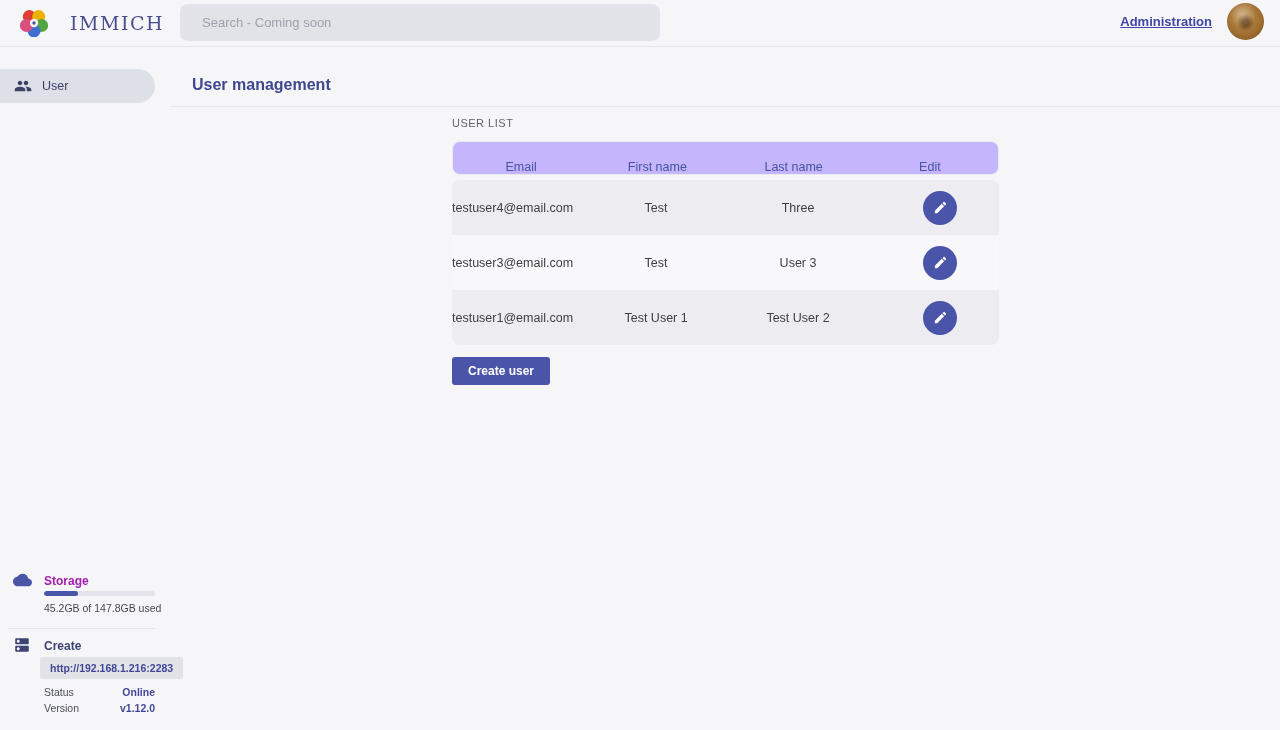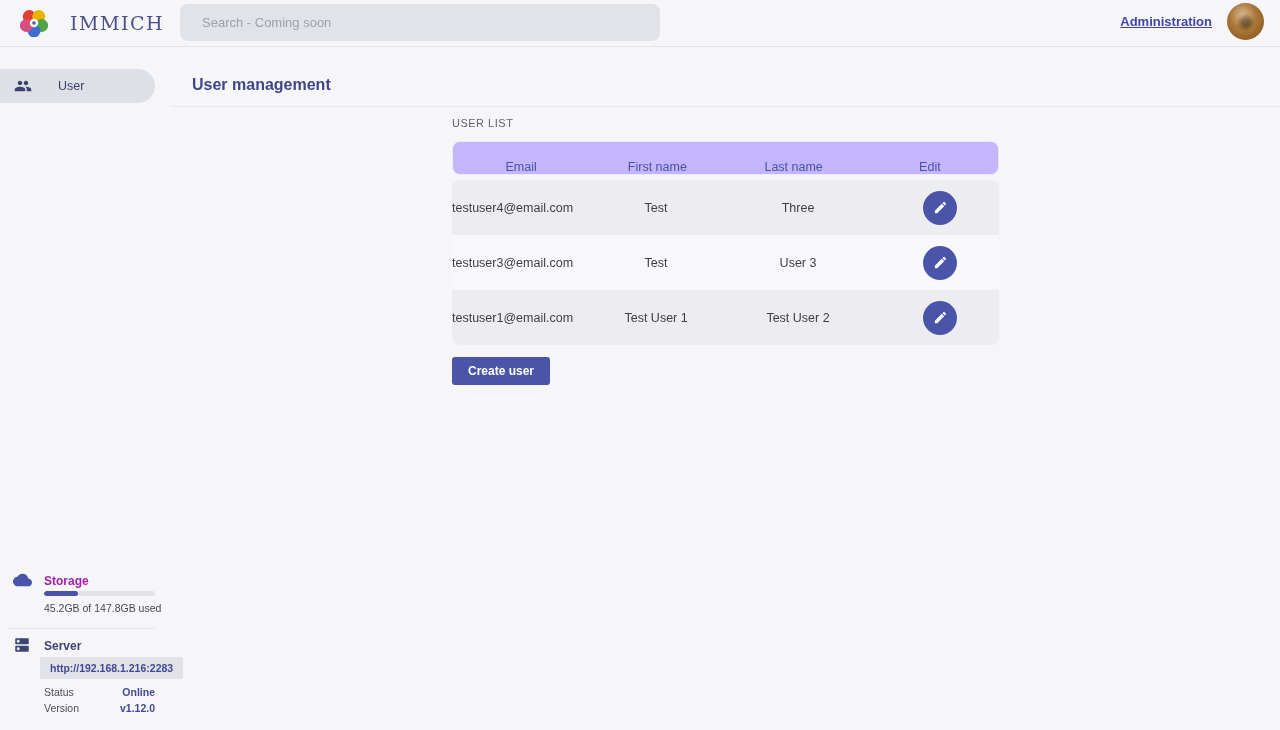--- a/index.html
+++ b/index.html
@@ -45,21 +45,21 @@
       radial-gradient(circle at 45% 40%, #c59552, #9c6b2e 60%, #7a4e1d);
   }
 
   
   .sidebar-item {
     position: absolute; left: 0; top: 69px; width: 155px; height: 34px;
     background: #dee0e8; border-radius: 0 17px 17px 0;
     display: flex; align-items: center; cursor: pointer;
   }
   .sidebar-item .icon { margin-left: 14px; display: flex; }
-  .sidebar-item .label { margin-left: 26px; font-size: 12.5px; font-weight: 500; color: #393e65; text-align: right; }
+  .sidebar-item .label { margin-left: 10px; font-size: 12.5px; font-weight: 500; color: #393e65; text-align: right; }
 
   .storage-block { position: absolute; left: 0; top: 570px; width: 170px; }
   .cloud-wrap { position: absolute; left: 13px; top: 3px; }
   .st-title { position: absolute; left: 44px; top: 4px; font-size: 12px; font-weight: bold; color: #a21caf; }
   .progress-track {
     position: absolute; left: 44px; top: 21px; width: 111px; height: 5px;
     background: #e3e4e9; border-radius: 3px; overflow: hidden;
   }
   .progress-fill { height: 100%; background: #4a54a9; border-radius: 3px; }
   .st-usage { position: absolute; left: 44px; top: 32px; font-size: 10.5px; color: #46484f; white-space: nowrap; }
@@ -172,21 +172,21 @@
   </div>
 
   <div class="sidebar-divider"></div>
 
   <div class="server-block">
     <span class="srv-icon-wrap">
       <svg width="18" height="18" viewBox="0 0 24 24" fill="#3d4373">
         <path d="M20 13H4c-.55 0-1 .45-1 1v6c0 .55.45 1 1 1h16c.55 0 1-.45 1-1v-6c0-.55-.45-1-1-1zM7 19c-1.1 0-2-.9-2-2s.9-2 2-2 2 .9 2 2-.9 2-2 2zM20 3H4c-.55 0-1 .45-1 1v6c0 .55.45 1 1 1h16c.55 0 1-.45 1-1V4c0-.55-.45-1-1-1zM7 9c-1.1 0-2-.9-2-2s.9-2 2-2 2 .9 2 2-.9 2-2 2z"></path>
       </svg>
     </span>
-    <span class="srv-title">Server</span>
+    <span class="srv-title">Create</span>
     <div class="srv-url">http://192.168.1.216:2283</div>
     <div class="srv-row status">
       <span class="k">Status</span>
       <span class="v">Online</span>
     </div>
     <div class="srv-row version">
       <span class="k">Version</span>
       <span class="v">v1.12.0</span>
     </div>
   </div>

